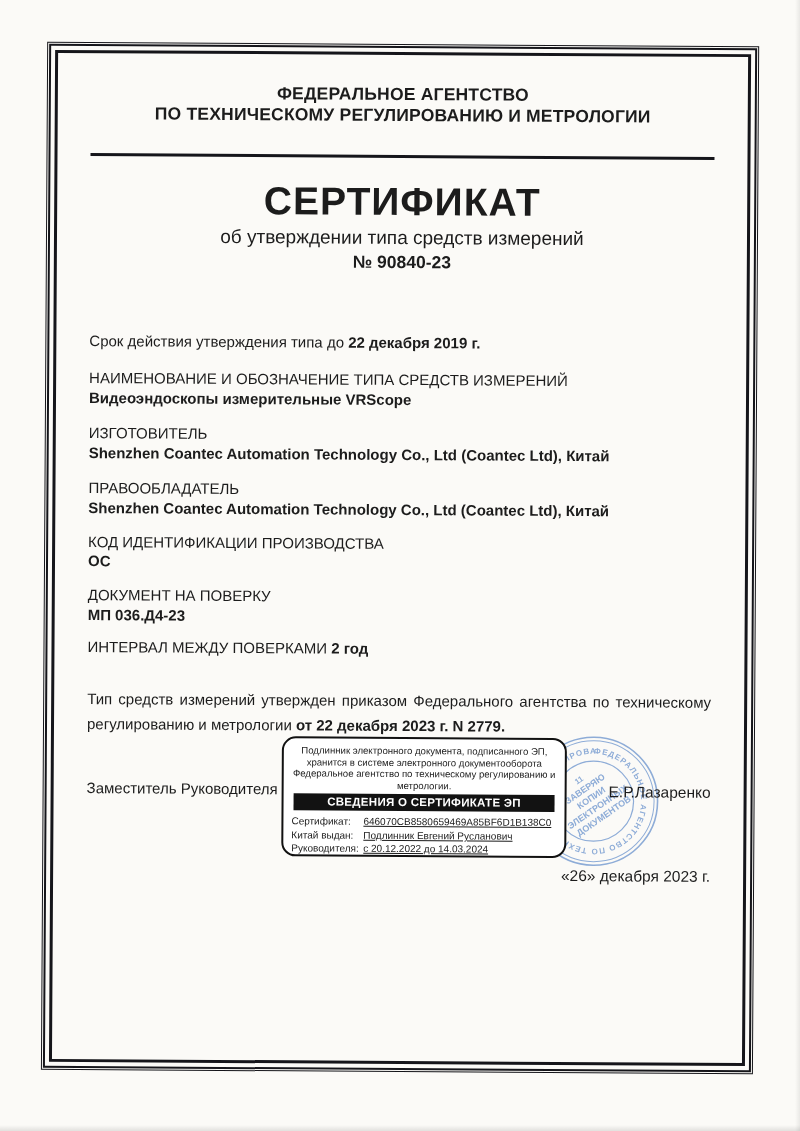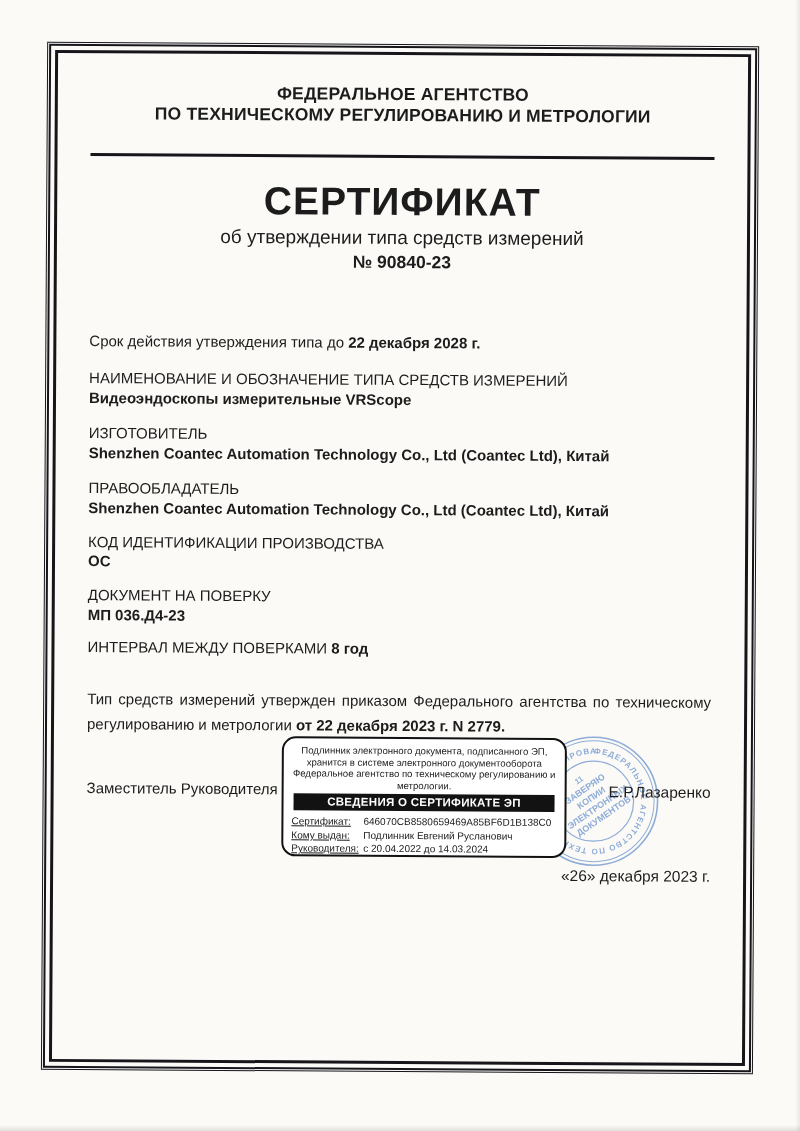--- a/index.html
+++ b/index.html
@@ -56,22 +56,22 @@
     padding:6px 8px 4px 8px;
     overflow:hidden;
   }
   .ep-head{font-size:9.6px;line-height:11.6px;text-align:center;color:#222;}
   .ep-bar{
     margin:3px 2px 4px 2px;background:#121212;color:#fff;
     font-size:11.5px;font-weight:bold;text-align:center;
     padding:2px 0 3px 0;letter-spacing:.3px;
   }
   .ep-row{font-size:10px;line-height:13.5px;color:#1a1a1a;display:flex;}
-  .ep-label{width:72px;flex:0 0 72px;text-decoration:underline;}
-  .ep-value{flex:1;}
+  .ep-label{width:72px;flex:0 0 72px;}
+  .ep-value{flex:1;text-decoration:underline;}
 
   .sig-position{position:absolute;left:88px;top:781px;font-size:15px;z-index:3;}
   .sig-name{position:absolute;top:782px;left:44px;width:668px;text-align:right;font-size:15.5px;z-index:3;}
   .sig-date{position:absolute;top:866px;left:44px;width:668px;text-align:right;font-size:15.5px;z-index:3;}
 
   .stamp{position:absolute;left:510px;top:715px;width:170px;height:170px;z-index:1;opacity:.85;}
   .stamp text, .stamp textPath{font-family:"Liberation Sans", sans-serif;}
 
   .scan-edge-bottom{position:absolute;left:0;bottom:0;width:100%;height:6px;
     background:linear-gradient(to bottom, rgba(0,0,0,0), rgba(0,0,0,0.10));}
@@ -96,40 +96,40 @@
       <div>ПО ТЕХНИЧЕСКОМУ РЕГУЛИРОВАНИЮ И МЕТРОЛОГИИ</div>
     </div>
 
     <div class="rule"></div>
 
     <div class="centered doc-title">СЕРТИФИКАТ</div>
     <div class="centered doc-subtitle">об утверждении типа средств измерений</div>
     <div class="centered doc-number">№ 90840-23</div>
 
     <div class="block" style="top:333px;">
-      <span>Срок действия утверждения типа до </span><span class="b">22 декабря 2028 г.</span>
+      <span>Срок действия утверждения типа до </span><span class="b">22 декабря 2019 г.</span>
     </div>
 
     <div class="block" style="top:370px;">НАИМЕНОВАНИЕ И ОБОЗНАЧЕНИЕ ТИПА СРЕДСТВ ИЗМЕРЕНИЙ</div>
     <div class="block b" style="top:390px;">Видеоэндоскопы измерительные VRScope</div>
 
     <div class="block" style="top:425px;">ИЗГОТОВИТЕЛЬ</div>
     <div class="block b" style="top:445px;">Shenzhen Coantec Automation Technology Co., Ltd (Coantec Ltd), Китай</div>
 
     <div class="block" style="top:480px;">ПРАВООБЛАДАТЕЛЬ</div>
     <div class="block b" style="top:500px;">Shenzhen Coantec Automation Technology Co., Ltd (Coantec Ltd), Китай</div>
 
     <div class="block" style="top:534px;">КОД ИДЕНТИФИКАЦИИ ПРОИЗВОДСТВА</div>
     <div class="block b" style="top:553px;">ОС</div>
 
     <div class="block" style="top:587px;">ДОКУМЕНТ НА ПОВЕРКУ</div>
     <div class="block b" style="top:607px;">МП 036.Д4-23</div>
 
     <div class="block" style="top:639px;">
-      <span>ИНТЕРВАЛ МЕЖДУ ПОВЕРКАМИ </span><span class="b">8 год</span>
+      <span>ИНТЕРВАЛ МЕЖДУ ПОВЕРКАМИ </span><span class="b">2 год</span>
     </div>
 
     <div class="block" style="top:688px;line-height:25px;">
       <div class="para-line1">Тип средств измерений утвержден приказом Федерального агентства по техническому</div>
       <div>
         <span>регулированию и метрологии </span><span class="b">от 22 декабря 2023 г. N 2779.</span>
       </div>
     </div>
 
     <svg class="stamp" viewBox="0 0 170 170">
@@ -159,26 +159,26 @@
         <div>хранится в системе электронного документооборота</div>
         <div>Федеральное агентство по техническому регулированию и</div>
         <div>метрологии.</div>
       </div>
       <div class="ep-bar">СВЕДЕНИЯ О СЕРТИФИКАТЕ ЭП</div>
       <div class="ep-row">
         <span class="ep-label">Сертификат:</span>
         <span class="ep-value">646070CB8580659469A85BF6D1B138C0</span>
       </div>
       <div class="ep-row">
-        <span class="ep-label">Кому выдан:</span>
+        <span class="ep-label">Китай выдан:</span>
         <span class="ep-value">Подлинник Евгений Русланович</span>
       </div>
       <div class="ep-row">
         <span class="ep-label">Руководителя:</span>
-        <span class="ep-value">с 20.04.2022 до 14.03.2024</span>
+        <span class="ep-value">с 20.12.2022 до 14.03.2024</span>
       </div>
     </div>
 
     <div class="sig-position">Заместитель Руководителя</div>
     <div class="sig-name">Е.Р.Лазаренко</div>
     <div class="sig-date">«26» декабря 2023 г.</div>
 
   </div>
 </div>
 

